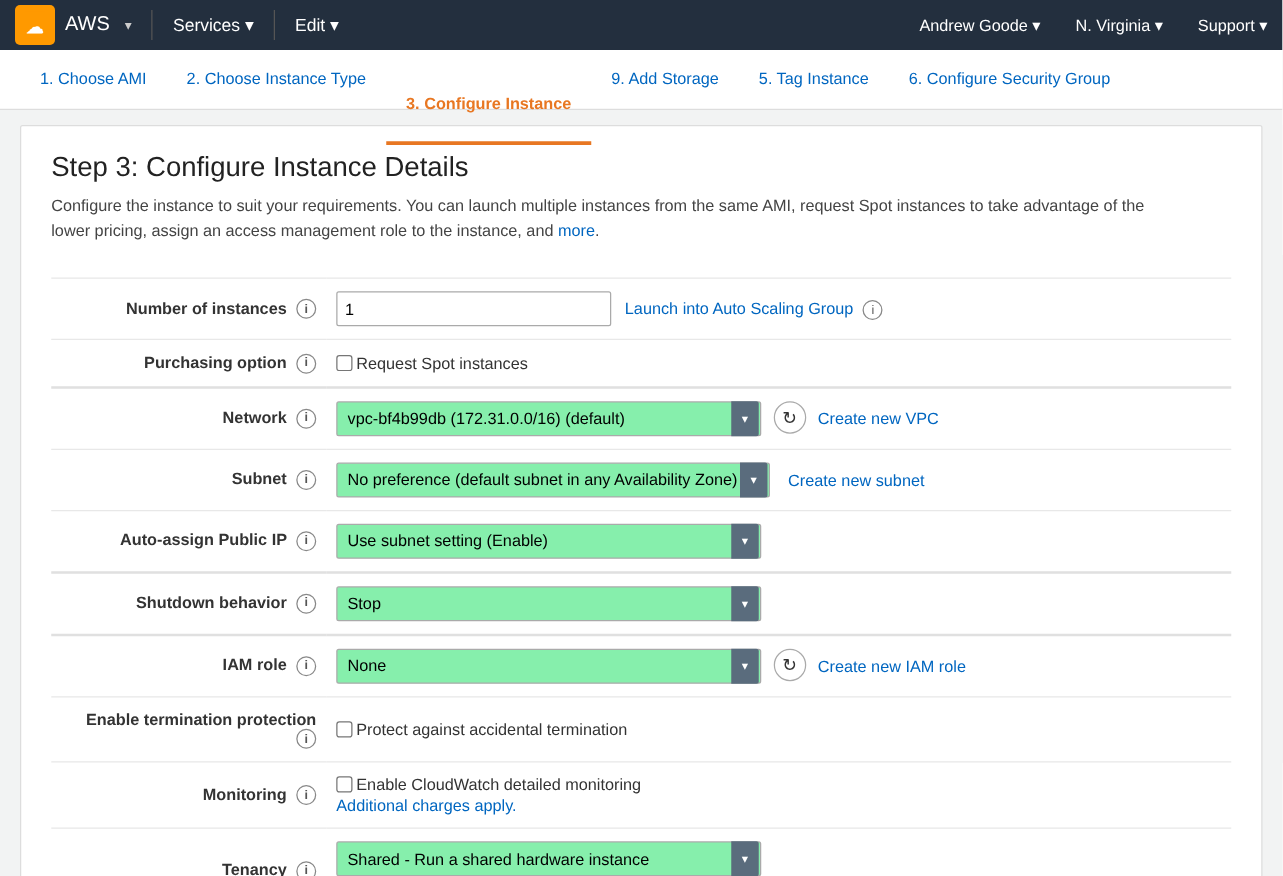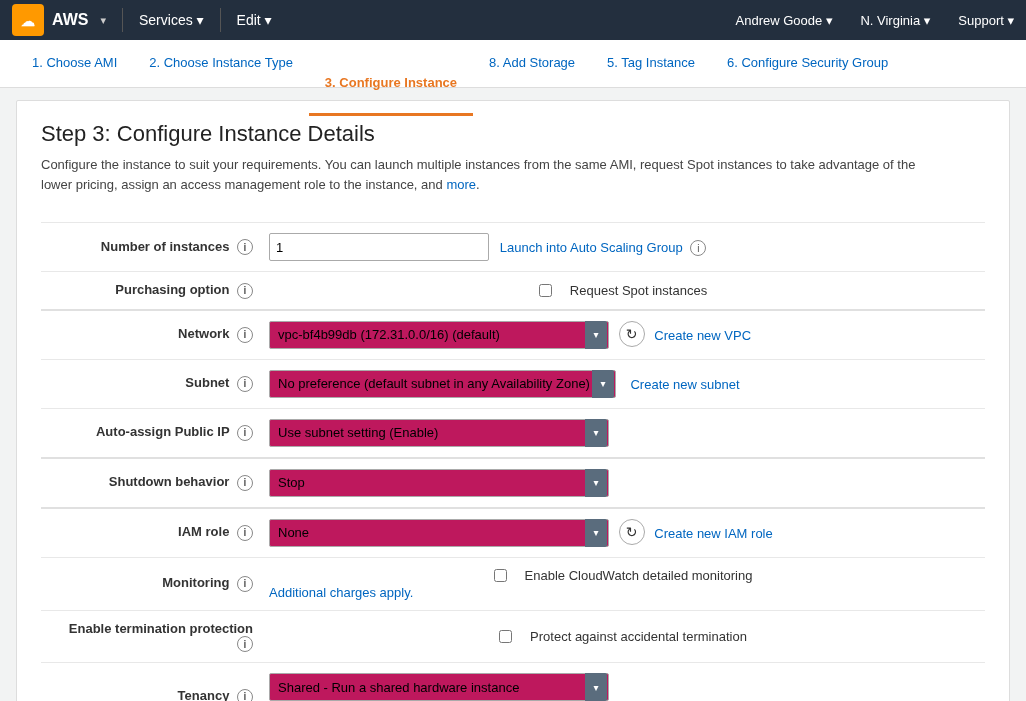--- a/index.html
+++ b/index.html
@@ -23,21 +23,21 @@
       align-items: center;
       justify-content: center;
       color: white;
       font-weight: bold;
       font-size: 18px;
       flex-shrink: 0;
     }
     .nav-brand {
       color: white;
       font-size: 16px;
-      font-weight: bold;
+      font-weight: normal;
       margin-right: 4px;
     }
     .nav-dropdown {
       color: #ccc;
       font-size: 11px;
       cursor: pointer;
     }
     .nav-separator {
       width: 1px;
       height: 24px;
@@ -170,21 +170,21 @@
     .form-select-wrapper {
       position: relative;
       display: inline-block;
     }
     .form-select {
       height: 28px;
       padding: 0 24px 0 8px;
       border: 1px solid #aaa;
       border-radius: 2px;
       font-size: 13px;
-      background: #be185d;
+      background: #86efac;
       appearance: none;
       cursor: pointer;
       min-width: 340px;
     }
     .select-arrow {
       position: absolute;
       right: 2px;
       top: 0;
       bottom: 0;
       width: 22px;
@@ -212,24 +212,23 @@
       border: 1px solid #aaa;
       border-radius: 50%;
       cursor: pointer;
       margin: 0 6px;
       font-size: 14px;
       color: #333;
     }
     .checkbox-label {
       display: flex;
       align-items: center;
-      gap: 18px;
+      gap: 3px;
       font-size: 13px;
       color: #333;
-      justify-content: center;
     }
     .note-link {
       color: #0066c0;
       font-size: 13px;
       display: block;
       margin-top: 2px;
     }
     .warning-text {
       color: #0066c0;
       font-size: 13px;
@@ -288,21 +287,21 @@
   <div class="tab inactive">
     <span>1. Choose AMI</span>
   </div>
   <div class="tab inactive">
     <span>2. Choose Instance Type</span>
   </div>
   <div class="tab active">
     <span>3. Configure Instance</span>
   </div>
   <div class="tab inactive">
-    <span>8. Add Storage</span>
+    <span>9. Add Storage</span>
   </div>
   <div class="tab inactive">
     <span>5. Tag Instance</span>
   </div>
   <div class="tab inactive">
     <span>6. Configure Security Group</span>
   </div>
 </div>
 
 <div class="main-wrapper">
@@ -419,47 +418,47 @@
             </select>
             <div class="select-arrow">▾</div>
           </div>
           <span class="refresh-icon">↻</span>
           <a class="link-blue">Create new IAM role</a>
         </td>
       </tr>
 
       <tr>
         <td class="label-cell">
+          Enable termination protection
+          <span class="info-icon">i</span>
+        </td>
+        <td>
+          <label class="checkbox-label">
+            <input type="checkbox" style="">
+            <span>Protect against accidental termination</span>
+          </label>
+        </td>
+      </tr>
+
+      <tr>
+        <td class="label-cell">
           Monitoring
           <span class="info-icon">i</span>
         </td>
         <td>
           <label class="checkbox-label">
             <input type="checkbox" style="">
             <span>Enable CloudWatch detailed monitoring</span>
           </label>
           <a class="note-link">Additional charges apply.</a>
         </td>
       </tr>
 
       <tr>
         <td class="label-cell">
-          Enable termination protection
-          <span class="info-icon">i</span>
-        </td>
-        <td>
-          <label class="checkbox-label">
-            <input type="checkbox" style="">
-            <span>Protect against accidental termination</span>
-          </label>
-        </td>
-      </tr>
-
-      <tr>
-        <td class="label-cell">
           Tenancy
           <span class="info-icon">i</span>
         </td>
         <td>
           <div class="form-select-wrapper">
             <select class="form-select">
               <option>Shared - Run a shared hardware instance</option>
             </select>
             <div class="select-arrow">▾</div>
           </div>

